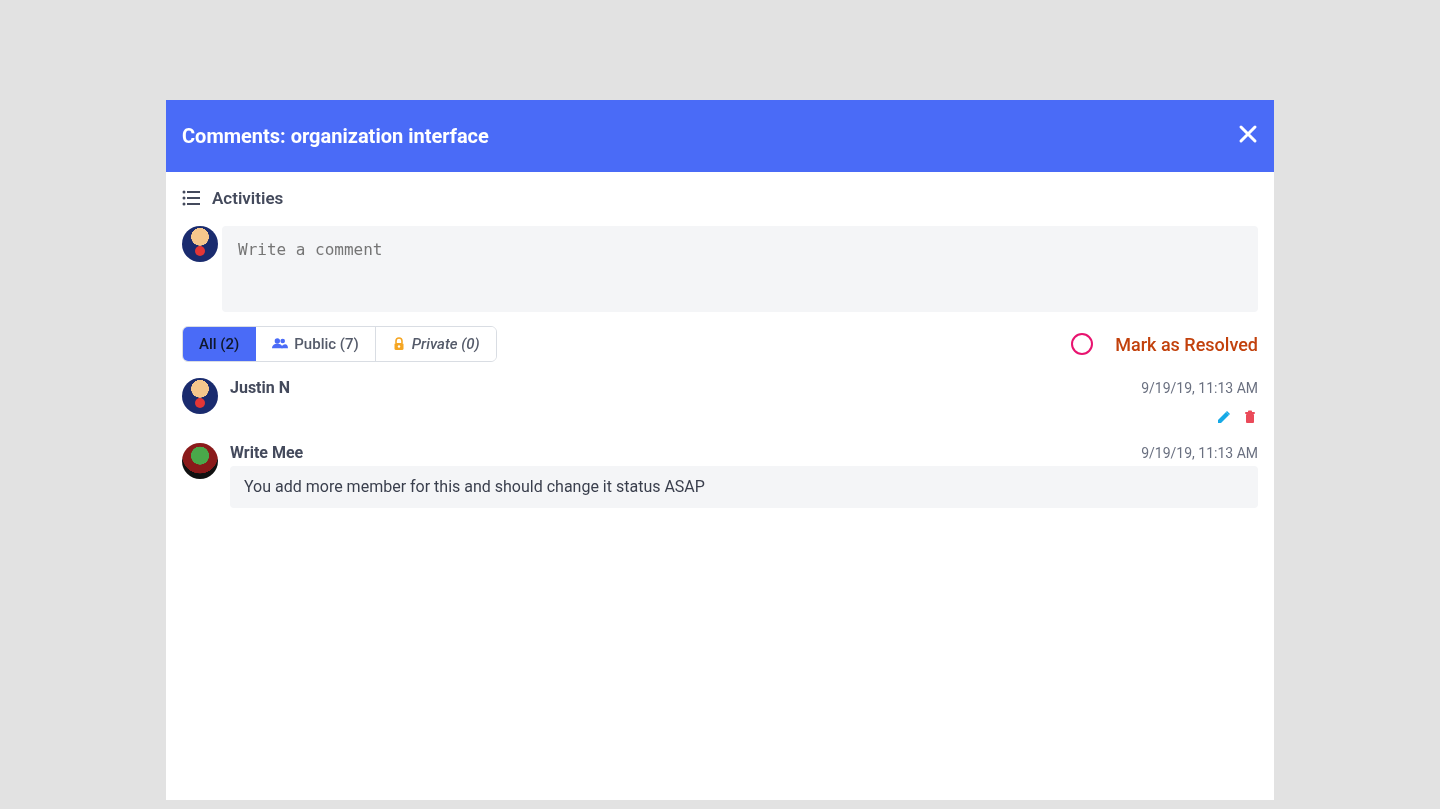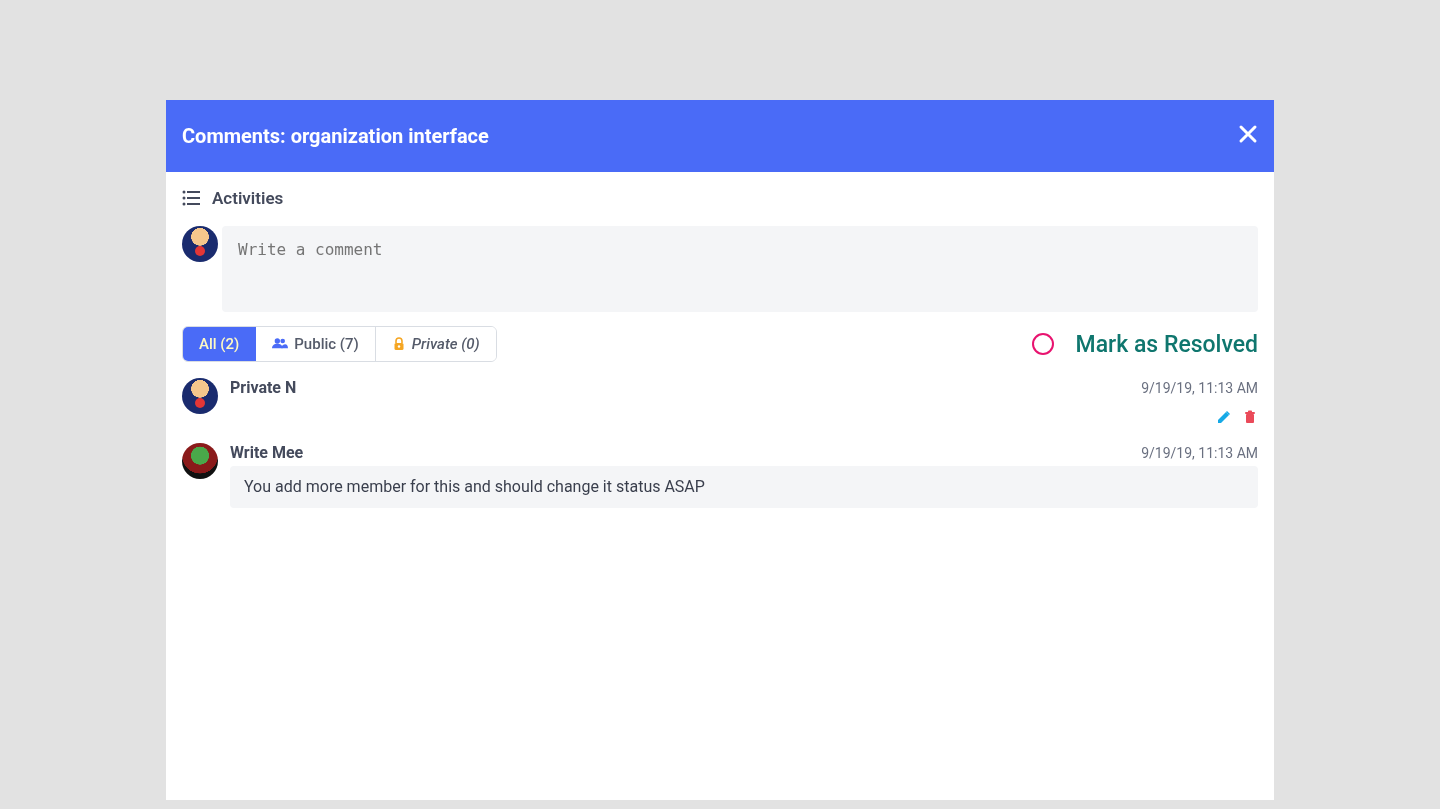--- a/index.html
+++ b/index.html
@@ -128,41 +128,41 @@
       border-right: 1px solid #d9dde3;
       color: #555b6a;
       background: #fff;
     }
     .tab:last-child {
       border-right: none;
       font-style: italic;
     }
     .tab.active {
       background: #4a6bf7;
-      color: #fef9c3;
+      color: #0f172a;
       border-right-color: #4a6bf7;
     }
     .people-icon {
       width: 16px;
       height: 12px;
       display: inline-block;
       fill: #4a6bf7;
     }
     .lock-icon {
       width: 14px;
       height: 14px;
       display: inline-block;
     }
     .resolve {
       display: flex;
       align-items: center;
       gap: 22px;
-      font-size: 23px;
+      font-size: 18px;
       font-weight: 500;
-      color: #0f766e;
+      color: #c2410c;
       cursor: pointer;
     }
     .resolve-circle {
       width: 22px;
       height: 22px;
       border: 2px solid #e8136f;
       border-radius: 50%;
     }
     .comment {
       display: flex;
@@ -273,21 +273,21 @@
       <div class="resolve">
         <span class="resolve-circle"></span>
         <span>Mark as Resolved</span>
       </div>
     </div>
 
     <div class="comment">
       <div class="avatar user1"></div>
       <div class="comment-content">
         <div class="comment-header">
-          <span class="comment-author">Private N</span>
+          <span class="comment-author">Justin N</span>
           <span class="comment-time">9/19/19, 11:13 AM</span>
         </div>
         <div class="comment-actions">
           <span class="action-icon">
             <svg viewBox="0 0 16 16" width="16" height="16">
               <path d="M2 14 L2 11 L10 3 L13 6 L5 14 Z" fill="#16a9e6"></path>
               <path d="M11 2 L14 5 L13 6 L10 3 Z" fill="#16a9e6"></path>
             </svg>
           </span>
           <span class="action-icon">

